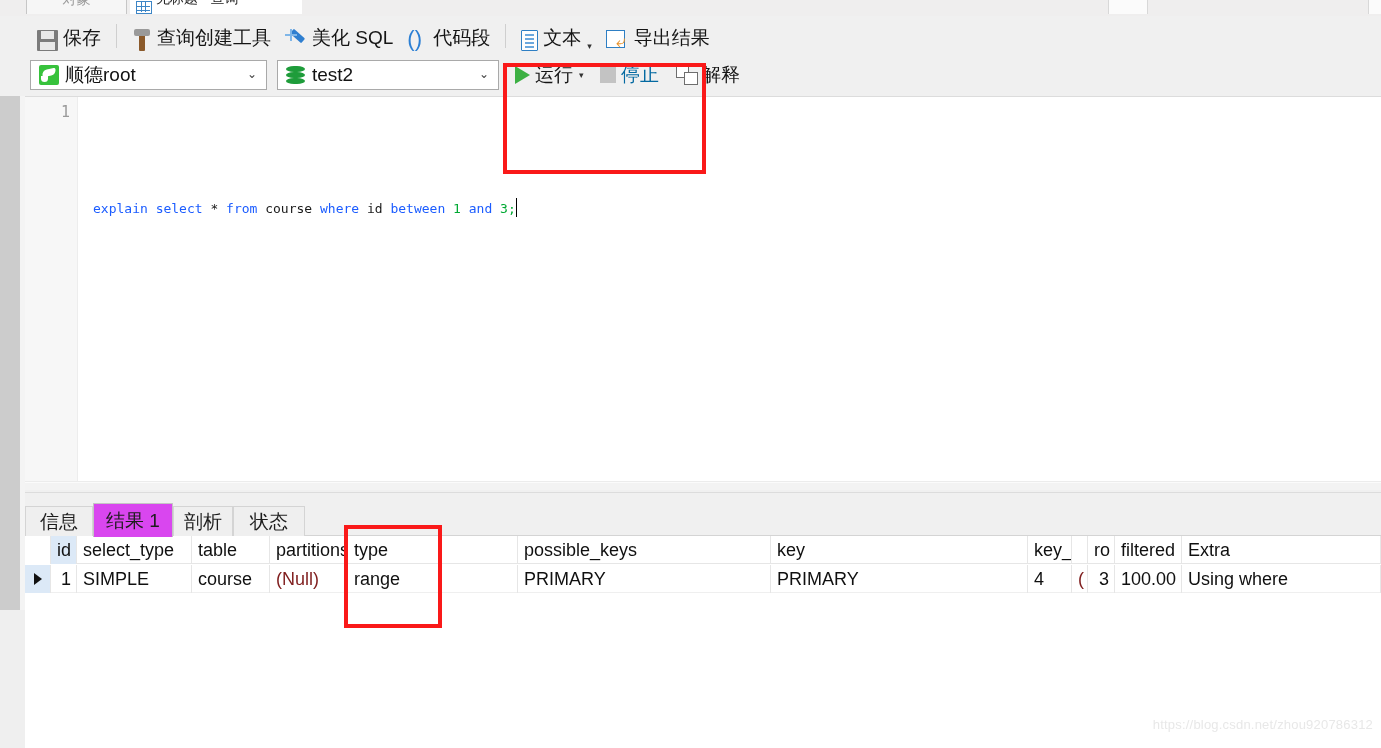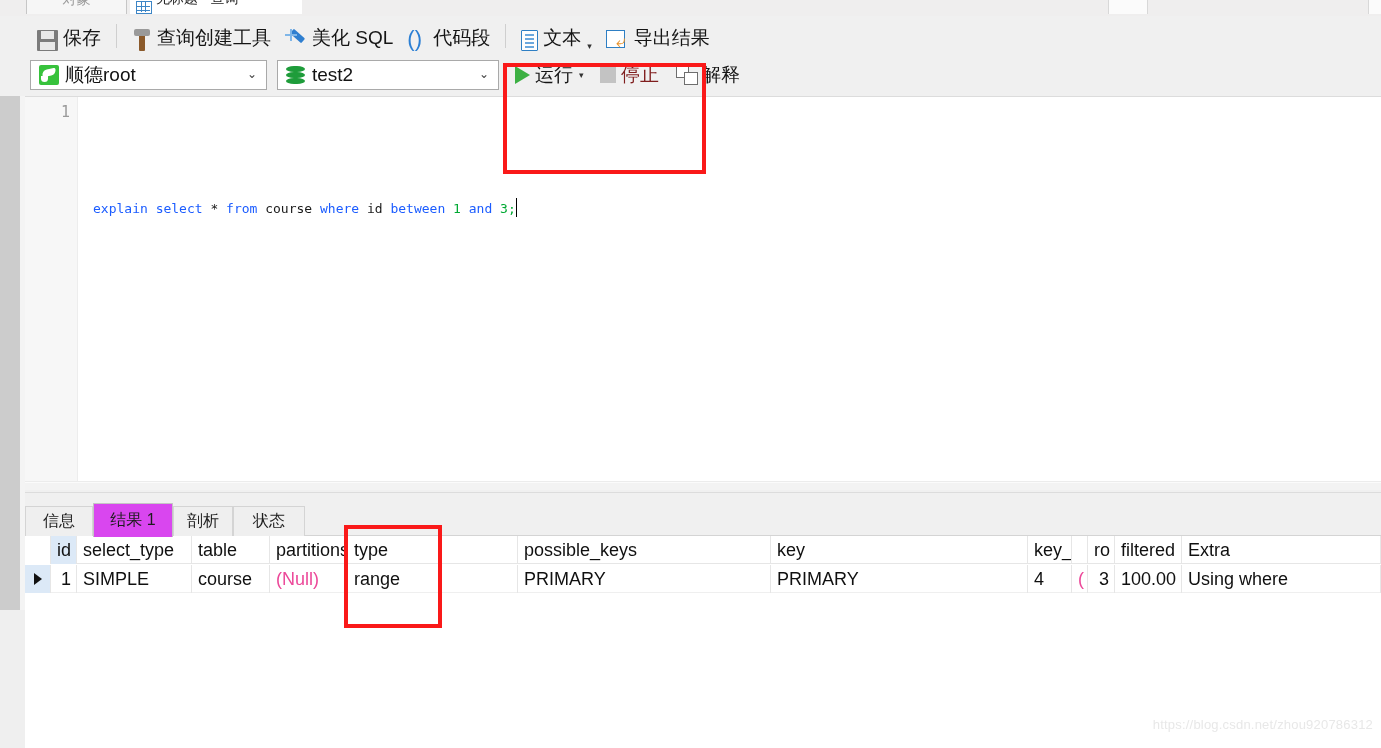--- a/index.html
+++ b/index.html
@@ -146,21 +146,21 @@
   .ico-dolphin:after {content:""; position:absolute; left:2px; top:11px; width:7px; height:6px; background:#ffffff; border-radius:0 0 6px 6px;}
   .ico-dbstack { width:20px; height:21px; flex:0 0 auto;}
   .ico-dbstack:before{content:""; position:absolute; left:0; top:1px; width:19px; height:6px; background:#1e9c3a; border-radius:50%/60%; box-shadow:0 6px 0 #1e9c3a, 0 12px 0 #1e9c3a;}
 
   .runbtn {
     position: absolute;
     display: flex; align-items: center;
     height: 28px; font-size: 19px; cursor: default;
   }
   #btn-run  { left: 515px; top: 5px; color:#151515;}
-  #btn-stop { left: 600px; top: 5px; color:#7f1d1d;}
+  #btn-stop { left: 600px; top: 5px; color:#0369a1;}
   #btn-explain { left: 676px; top: 5px; color:#151515;}
   .ico-play { width:0; height:0; border-left:15px solid #3cb043; border-top:9px solid transparent; border-bottom:9px solid transparent; flex:0 0 auto;}
   .ico-square { width:16px; height:16px; background:#c3c3c3; flex:0 0 auto;}
   .ico-explain { width:21px; height:18px; flex:0 0 auto;}
   .ico-explain:before{content:""; position:absolute; left:0; top:0; width:11px; height:10px; background:#fff; border:1.5px solid #6e6e6e;}
   .ico-explain:after{content:""; position:absolute; left:8px; top:6px; width:12px; height:11px; background:#fff; border:1.5px solid #6e6e6e;}
 
   
   .left-strip-dark {
     position: absolute; left: 0; top: 96px; width: 20px; height: 514px;
@@ -227,21 +227,21 @@
   
   .restabs {
     position: absolute; left: 25px; top: 502px;
     width: 1356px; height: 34px;
     background: #f0f0f0;
     border-bottom: 1px solid #d4d4d4;
   }
   .rtab {
     position: absolute; top: 4px; height: 30px;
     display: flex; align-items: center; justify-content: center;
-    font-size: 16px; color: #1c1c1c;
+    font-size: 19px; color: #1c1c1c;
     background: #efefef;
     border: 1px solid #d4d4d4;
     border-bottom: none;
     cursor: default;
   }
   .rtab.active {
     background: #d946ef;
     top: 1px; height: 34px;
     border-color: #c5c5c5;
     z-index: 3;
@@ -266,21 +266,21 @@
   .grid-row  { top: 29px; background:#ffffff; border-bottom: 1px solid #efefef; }
   .cell {
     position: absolute; top: 0; height: 28px;
     display: flex; align-items: center;
     padding-left: 6px;
     border-right: 1px solid #e6e6e6;
     white-space: nowrap;
     overflow: hidden;
   }
   .cell.num-cell { justify-content: flex-end; padding-right: 5px; padding-left: 0;}
-  .cell.null { color: #ec4899; }
+  .cell.null { color: #7f1d1d; }
   .rowmark {
     position:absolute; left:0; top:0; width: 26px; height:28px;
     background:#dce9f7; border-right:1px solid #e6e6e6;
     display:flex; align-items:center; justify-content:center;
   }
   .rowmark:after{
     content:""; width:0;height:0;
     border-left:8px solid #111; border-top:6px solid transparent; border-bottom:6px solid transparent;
   }
   .headmark {

